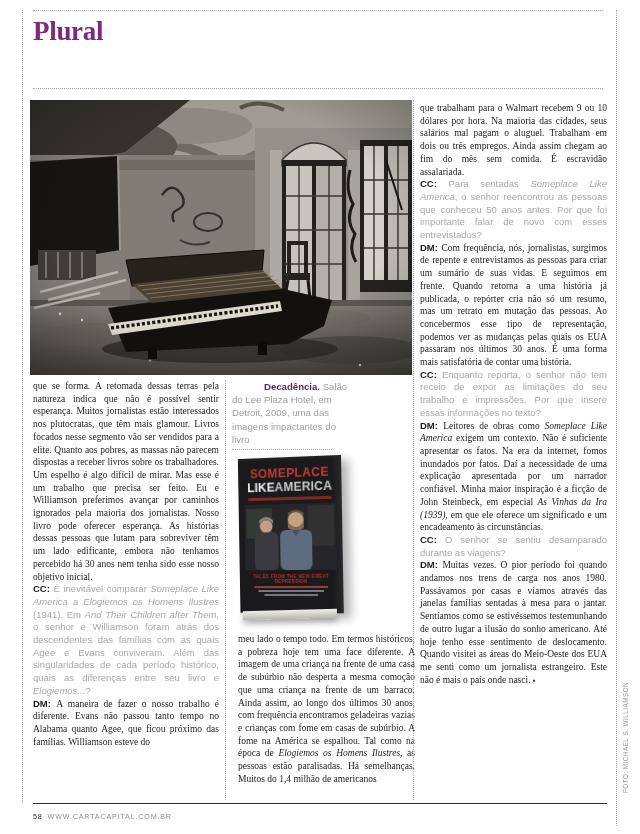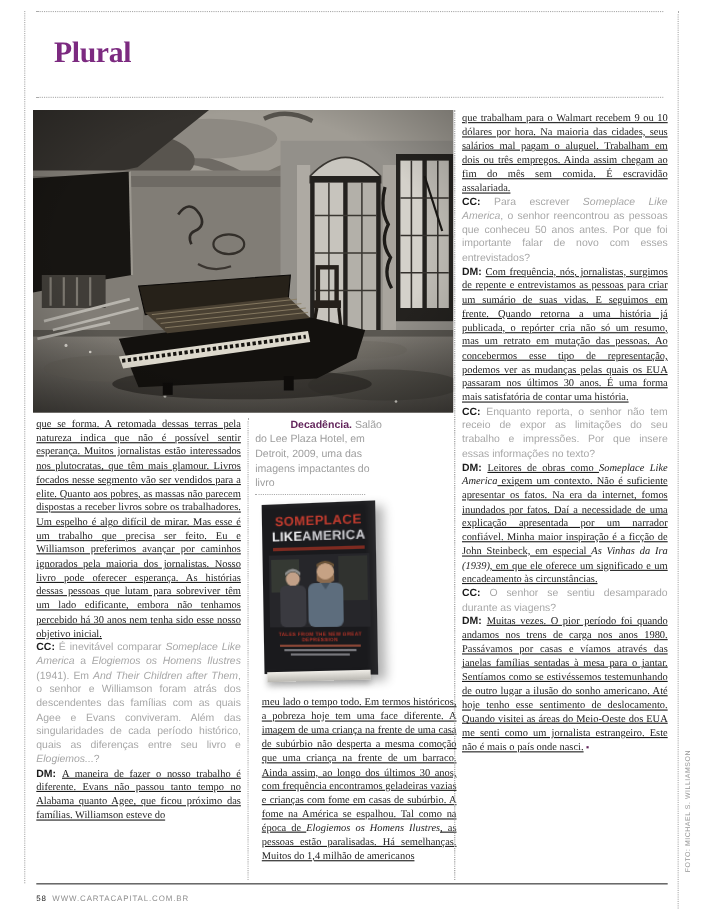--- a/index.html
+++ b/index.html
@@ -1,27 +1,27 @@
 <!DOCTYPE html>
 <html lang="pt"><head>
 <meta charset="utf-8">
 <style>
   html,body{margin:0;padding:0;background:#e9e9e9;}
   #page{position:relative;width:640px;height:834px;background:#ffffff;overflow:hidden;
         font-family:"Liberation Sans",sans-serif;}
   .dotted-h{position:absolute;border-top:1px dotted #a9a9a9;height:0;}
   .dotted-v{position:absolute;border-left:1px dotted #a9a9a9;width:0;}
-  .section-title{position:absolute;left:33px;top:16px;margin:16px;
+  .section-title{position:absolute;left:33px;top:16px;margin:0;
       font-family:"Liberation Serif",serif;font-weight:700;font-size:27px;letter-spacing:-0.3px;}
   .photo{position:absolute;left:30px;top:100px;width:382px;height:275px;background:#3a3834;}
   .photo svg{display:block;}
   
   .col{position:absolute;text-align:justify;font-size:9.5px;line-height:12.7px;color:#1c1c1c;}
   .col p{margin:0;}
-  .b{font-family:"Liberation Serif",serif;text-decoration:underline;}
+  .b{font-family:"Liberation Serif",serif;}
   .bi{font-family:"Liberation Serif",serif;font-style:italic;}
   .q{font-family:"Liberation Sans",sans-serif;color:#a7a7a7;}
   .qi{font-family:"Liberation Sans",sans-serif;color:#a7a7a7;font-style:italic;}
   .px{font-family:"Liberation Sans",sans-serif;font-weight:700;color:#1c1c1c;}
   .end{font-size:8px;}
   
   .caption{position:absolute;left:232px;top:380px;width:122px;font-size:9.6px;line-height:13.2px;}
   .caplead{font-weight:700;padding-left:32px;}
   .cap{color:#9d9d9d;margin-top:27px;}
   
@@ -203,21 +203,21 @@
 
   <div class="col" style="left:238px;top:633px;width:177px;">
     <p><span class="b">meu lado o tempo todo. Em termos históricos, a pobreza hoje tem uma face diferente. A imagem de uma criança na frente de uma casa de subúrbio não desperta a mesma comoção que uma criança na frente de um barraco. Ainda assim, ao longo dos últimos 30 anos, com frequência encontramos geladeiras vazias e crianças com fome em casas de subúrbio. A fome na América se espalhou. Tal como na época de </span><span class="bi">Elogiemos os Homens Ilustres</span><span class="b">, as pessoas estão paralisadas. Há semelhanças. Muitos do 1,4 milhão de americanos</span></p>
   </div>
 
   <div class="dotted-v" style="left:225px;top:380px;height:420px;"></div>
   <div class="dotted-v" style="left:413px;top:100px;height:700px;"></div>
 
   <div class="col" style="left:420px;top:102px;width:187px;">
     <p><span class="b">que trabalham para o Walmart recebem 9 ou 10 dólares por hora. Na maioria das cidades, seus salários mal pagam o aluguel. Trabalham em dois ou três empregos. Ainda assim chegam ao fim do mês sem comida. É escravidão assalariada.</span></p>
-    <p><span class="px">CC: </span><span class="q">Para escrever </span><span class="qi">Someplace Like America</span><span class="q">, o senhor reencontrou as pessoas que conheceu 50 anos antes. Por que foi importante falar de novo com esses entrevistados?</span></p>
+    <p><span class="px">CC: </span><span class="q">Para sentadas </span><span class="qi">Someplace Like America</span><span class="q">, o senhor reencontrou as pessoas que conheceu 50 anos antes. Por que foi importante falar de novo com esses entrevistados?</span></p>
     <p><span class="px">DM: </span><span class="b">Com frequência, nós, jornalistas, surgimos de repente e entrevistamos as pessoas para criar um sumário de suas vidas. E seguimos em frente. Quando retorna a uma história já publicada, o repórter cria não só um resumo, mas um retrato em mutação das pessoas. Ao concebermos esse tipo de representação, podemos ver as mudanças pelas quais os EUA passaram nos últimos 30 anos. É uma forma mais satisfatória de contar uma história.</span></p>
     <p><span class="px">CC: </span><span class="q">Enquanto reporta, o senhor não tem receio de expor as limitações do seu trabalho e impressões. Por que insere essas informações no texto?</span></p>
     <p><span class="px">DM: </span><span class="b">Leitores de obras como </span><span class="bi">Someplace Like America</span><span class="b"> exigem um contexto. Não é suficiente apresentar os fatos. Na era da internet, fomos inundados por fatos. Daí a necessidade de uma explicação apresentada por um narrador confiável. Minha maior inspiração é a ficção de John Steinbeck, em especial </span><span class="bi">As Vinhas da Ira (1939)</span><span class="b">, em que ele oferece um significado e um encadeamento às circunstâncias.</span></p>
     <p><span class="px">CC: </span><span class="q">O senhor se sentiu desamparado durante as viagens?</span></p>
     <p><span class="px">DM: </span><span class="b">Muitas vezes. O pior período foi quando andamos nos trens de carga nos anos 1980. Passávamos por casas e víamos através das janelas famílias sentadas à mesa para o jantar. Sentíamos como se estivéssemos testemunhando de outro lugar a ilusão do sonho americano. Até hoje tenho esse sentimento de deslocamento. Quando visitei as áreas do Meio-Oeste dos EUA me senti como um jornalista estrangeiro. Este não é mais o país onde nasci.</span><span class="end" style="color: rgb(99, 38, 92);"> ▪</span></p>
   </div>
 
   <div class="footer-rule"></div>
   <div class="footer">
     <span class="pg">58</span><span>WWW.CARTACAPITAL.COM.BR</span>

